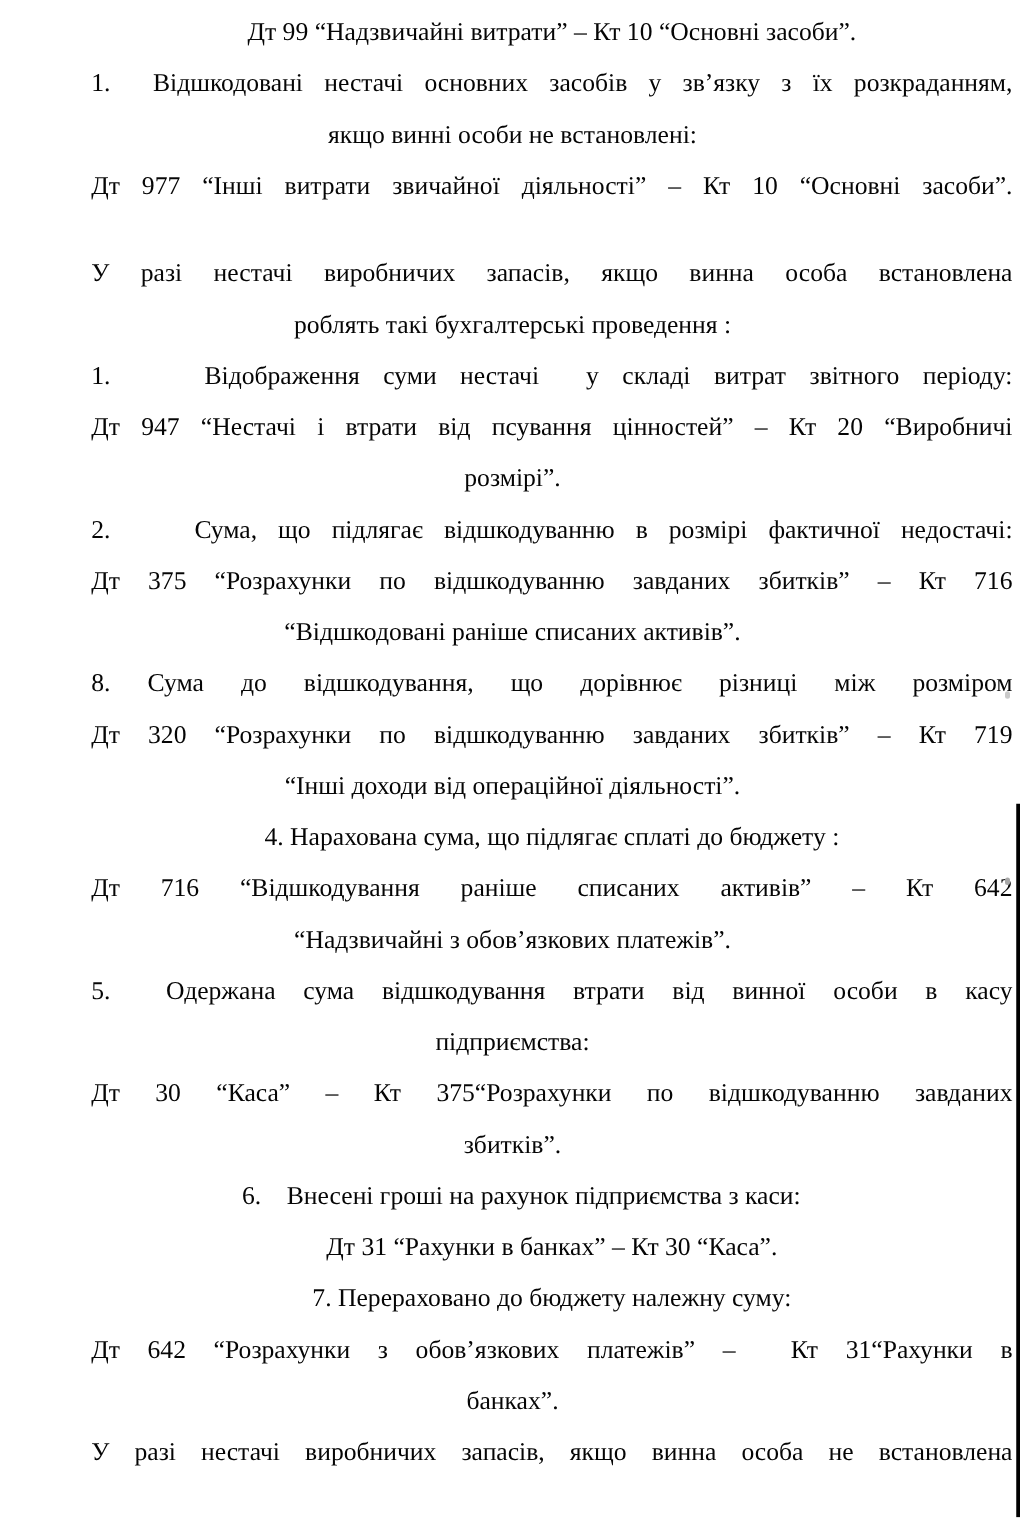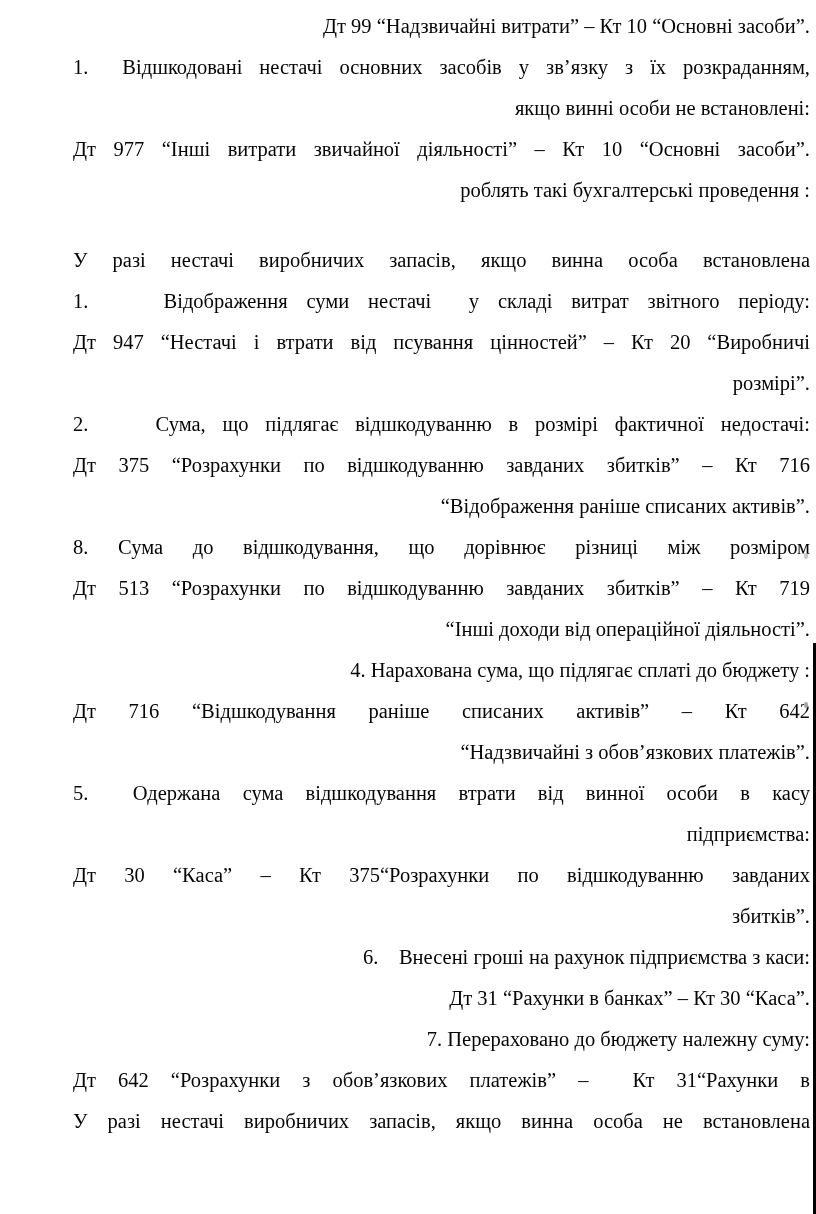--- a/index.html
+++ b/index.html
@@ -16,21 +16,21 @@
     padding: 6px 6px 0 10px;
     overflow: hidden;
     font-family: "Liberation Serif", serif;
     font-size: 20.5px;
     color: #050505;
   }
   .line {
     height: 41px;
     line-height: 41px;
     overflow: hidden;
-    text-align: right;
+    text-align: center;
     white-space: normal;
   }
   .line.fill {
     text-align: justify;
     text-align-last: justify;
   }
   .indent { text-indent: 63px; }
   .indent-small { text-indent: 14px; }
   .gap-before { margin-top: 29px; }
   .scan-edge {
@@ -51,40 +51,41 @@
   .speckle-2 { left: 804px; top: 702px; background: #a8a8a8; }
 </style>
 </head>
 <body>
 
 <div class="page">
   <div class="line indent">Дт 99 “Надзвичайні витрати” – Кт 10 “Основні засоби”.</div>
   <div class="line indent fill">1.&nbsp; Відшкодовані нестачі основних засобів у зв’язку з їх розкраданням,</div>
   <div class="line">якщо винні особи не встановлені:</div>
   <div class="line indent fill">Дт 977 “Інші витрати звичайної діяльності” – Кт 10 “Основні засоби”.</div>
+  <div class="line indent fill gap-before">У разі нестачі виробничих запасів, якщо винна особа встановлена</div>
   <div class="line">роблять такі бухгалтерські проведення :</div>
-  <div class="line indent fill gap-before">У разі нестачі виробничих запасів, якщо винна особа встановлена</div>
   <div class="line indent fill">1.&nbsp;&nbsp;&nbsp; Відображення суми нестачі&nbsp; у складі витрат звітного періоду:</div>
   <div class="line indent fill">Дт 947 “Нестачі і втрати від псування цінностей” – Кт 20 “Виробничі</div>
   <div class="line">розмірі”.</div>
   <div class="line indent fill">2.&nbsp;&nbsp;&nbsp; Сума, що підлягає відшкодуванню в розмірі фактичної недостачі:</div>
   <div class="line indent fill">Дт 375 “Розрахунки по відшкодуванню завданих збитків” – Кт 716</div>
-  <div class="line">“Відображення раніше списаних активів”.</div>
+  <div class="line">“Відшкодовані раніше списаних активів”.</div>
   <div class="line indent fill">8. Сума до відшкодування, що дорівнює різниці між розміром</div>
-  <div class="line indent fill">Дт 513 “Розрахунки по відшкодуванню завданих збитків” – Кт 719</div>
+  <div class="line indent fill">Дт 320 “Розрахунки по відшкодуванню завданих збитків” – Кт 719</div>
   <div class="line">“Інші доходи від операційної діяльності”.</div>
   <div class="line indent">4. Нарахована сума, що підлягає сплаті до бюджету :</div>
   <div class="line indent fill">Дт 716 “Відшкодування раніше списаних активів” – Кт 642</div>
   <div class="line">“Надзвичайні з обов’язкових платежів”.</div>
   <div class="line indent fill">5.&nbsp; Одержана сума відшкодування втрати від винної особи в касу</div>
   <div class="line">підприємства:</div>
   <div class="line indent fill">Дт 30 “Каса” – Кт 375“Розрахунки по відшкодуванню завданих</div>
   <div class="line">збитків”.</div>
   <div class="line indent-small">6.&nbsp;&nbsp;&nbsp;&nbsp;Внесені гроші на рахунок підприємства з каси:</div>
   <div class="line indent">Дт 31 “Рахунки в банках” – Кт 30 “Каса”.</div>
   <div class="line indent">7. Перераховано до бюджету належну суму:</div>
   <div class="line indent fill">Дт 642 “Розрахунки з обов’язкових платежів” –&nbsp; Кт 31“Рахунки в</div>
+  <div class="line">банках”.</div>
   <div class="line indent fill">У разі нестачі виробничих запасів, якщо винна особа не встановлена</div>
 
   <div class="scan-edge"></div>
   <div class="speckle speckle-1"></div>
   <div class="speckle speckle-2"></div>
 </div>
 
 </body></html>

